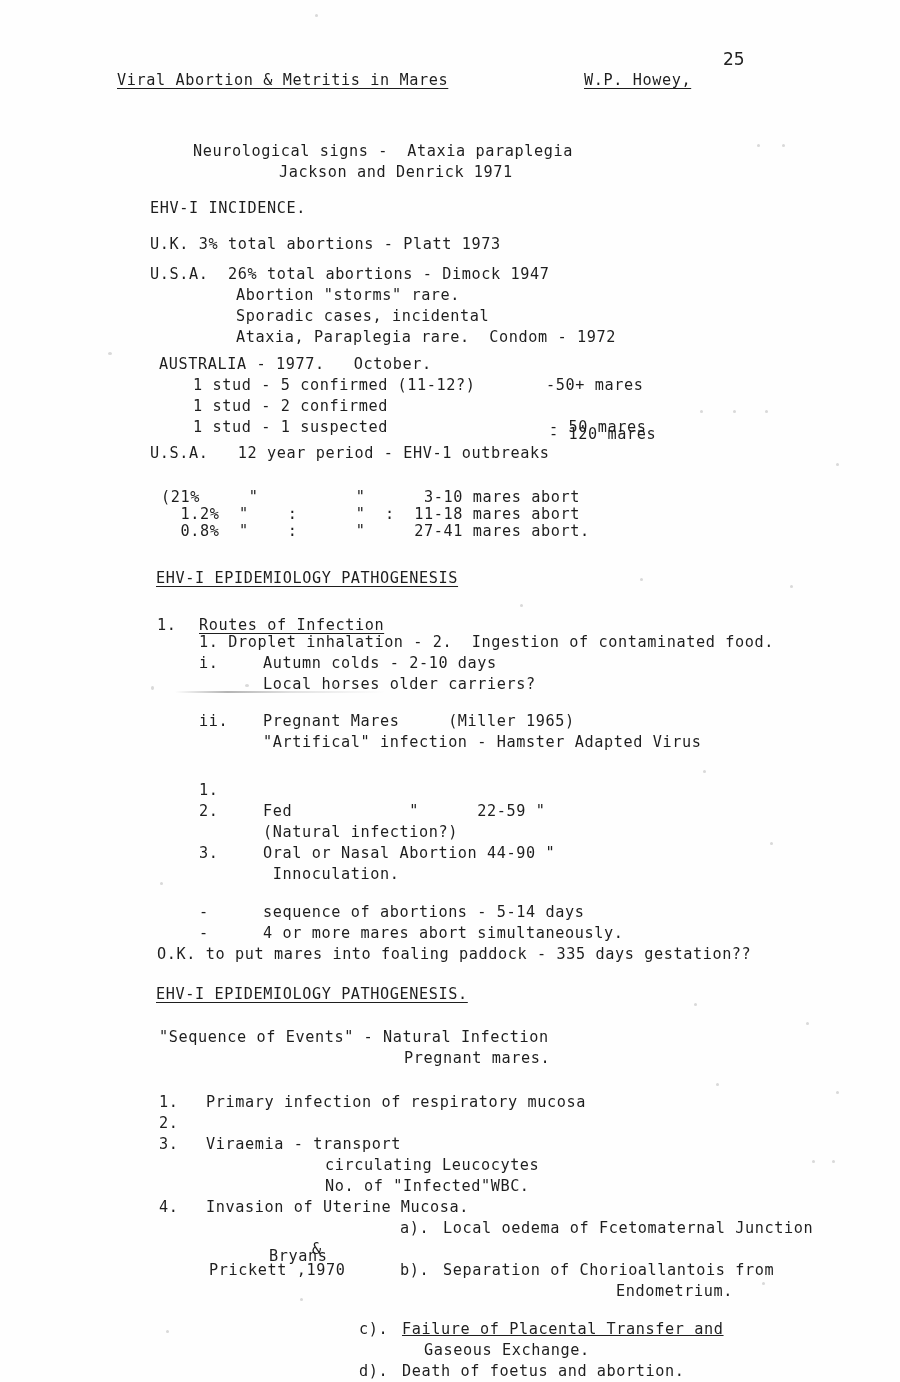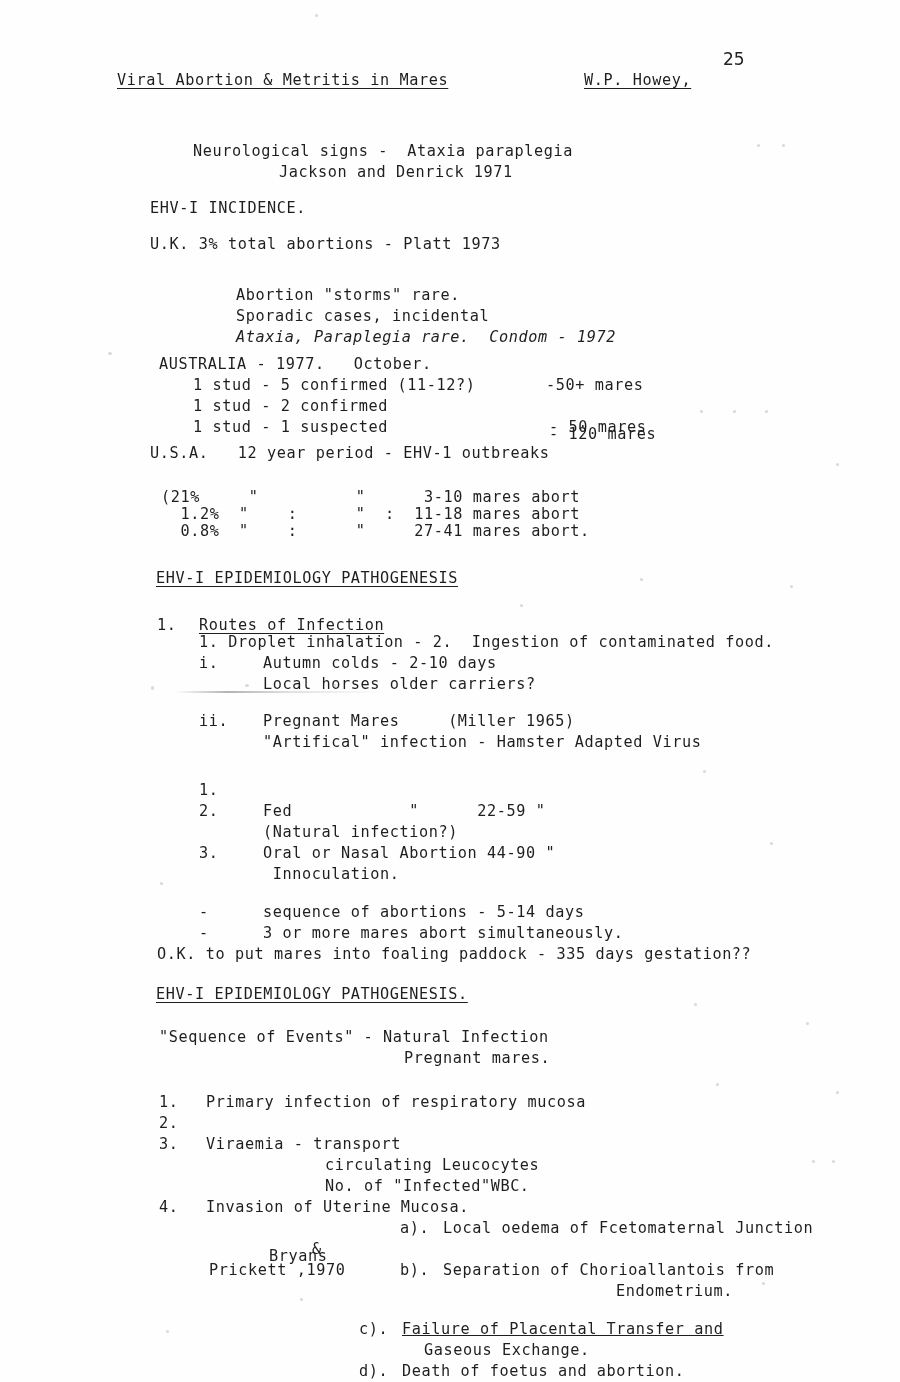--- a/index.html
+++ b/index.html
@@ -66,23 +66,24 @@
 
   <div class="pagenum" style="left:723px; top:49px;">25</div>
 
   <div class="tw" style="left:193px; top:141px;">Neurological signs -  Ataxia paraplegia</div>
   <div class="tw" style="left:279px; top:162px;">Jackson and Denrick 1971</div>
 
   <div class="tw" style="left:150px; top:198px;">EHV-I INCIDENCE.</div>
 
   <div class="tw" style="left:150px; top:234px;">U.K. 3% total abortions - Platt 1973</div>
 
+  <div class="tw" style="left:150px; top:264px;">U.S.A.  26% total abortions - Dimock 1947</div>
   <div class="tw" style="left:236px; top:285px;">Abortion "storms" rare.</div>
   <div class="tw" style="left:236px; top:306px;">Sporadic cases, incidental</div>
-  <div class="tw" style="left:236px; top:327px;font-style:italic;">Ataxia, Paraplegia rare.  Condom - 1972</div>
+  <div class="tw" style="left:236px; top:327px;">Ataxia, Paraplegia rare.  Condom - 1972</div>
 
   <div class="tw" style="left:150px; top:354px;margin-left:9px;">AUSTRALIA - 1977.   October.</div>
 
   <div class="tw" style="left:193px; top:375px;">1 stud - 5 confirmed (11-12?)</div>
   <div class="tw" style="left:546px; top:375px;">-50+ mares</div>
 
   <div class="tw" style="left:193px; top:396px;">1 stud - 2 confirmed</div>
   <div class="tw" style="left:549px; top:396px;margin-top:28px;">- 120 mares</div>
 
   <div class="tw" style="left:193px; top:417px;">1 stud - 1 suspected</div>
@@ -123,21 +124,21 @@
 
   <div class="tw" style="left:199px; top:843px;">3.</div>
   <div class="tw" style="left:263px; top:843px;">Oral or Nasal Abortion 44-90 "</div>
 
   <div class="tw" style="left:263px; top:864px;"> Innoculation.</div>
 
   <div class="tw" style="left:199px; top:902px;">-</div>
   <div class="tw" style="left:263px; top:902px;">sequence of abortions - 5-14 days</div>
 
   <div class="tw" style="left:199px; top:923px;">-</div>
-  <div class="tw" style="left:263px; top:923px;">3 or more mares abort simultaneously.</div>
+  <div class="tw" style="left:263px; top:923px;">4 or more mares abort simultaneously.</div>
 
   <div class="tw" style="left:157px; top:944px;">O.K. to put mares into foaling paddock - 335 days gestation??</div>
 
   <div class="tw u" style="left:156px; top:984px;">EHV-I EPIDEMIOLOGY PATHOGENESIS.</div>
 
   <div class="tw" style="left:159px; top:1027px;">"Sequence of Events" - Natural Infection</div>
   <div class="tw" style="left:404px; top:1048px;">Pregnant mares.</div>
 
   <div class="tw" style="left:159px; top:1092px;">1.</div>
   <div class="tw" style="left:206px; top:1092px;">Primary infection of respiratory mucosa</div>

